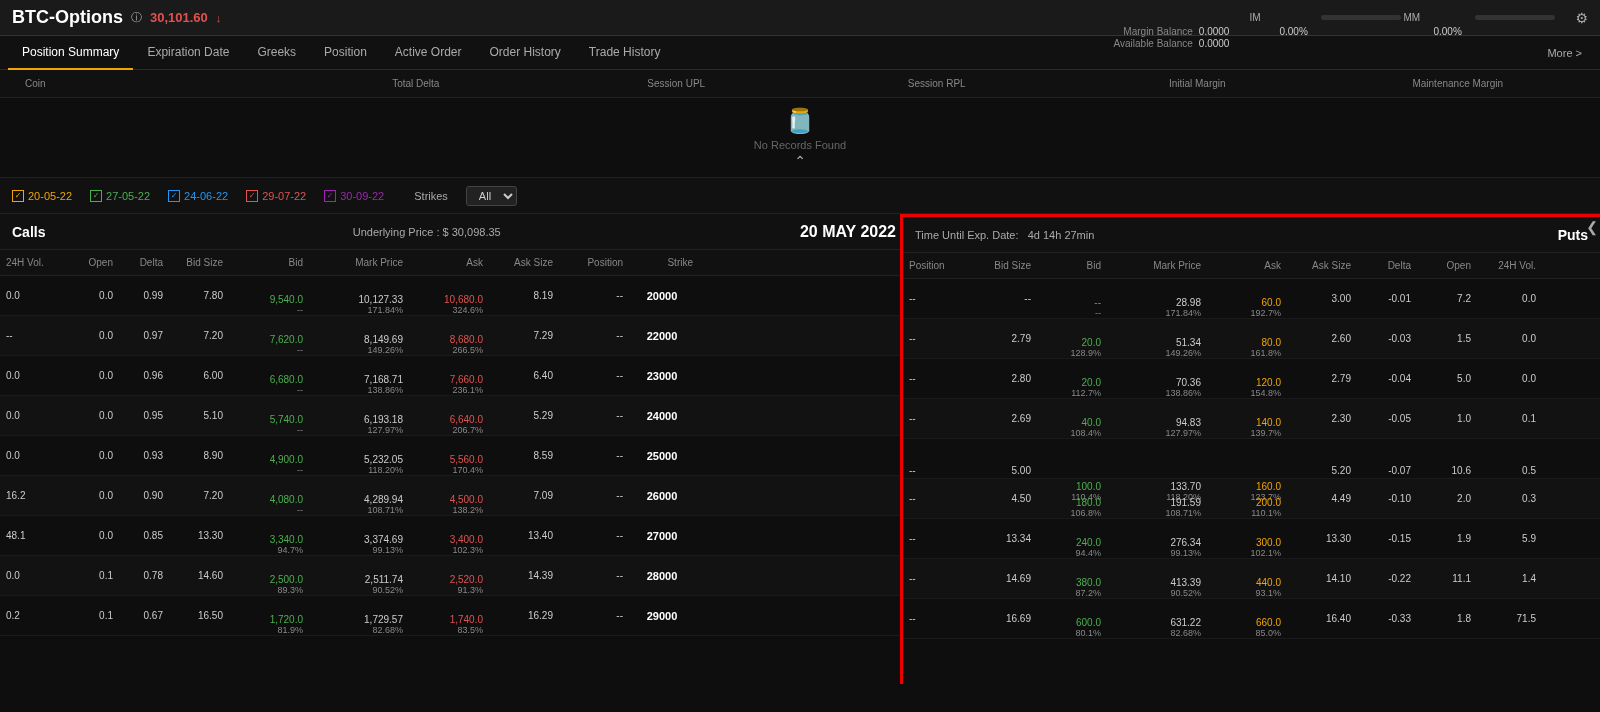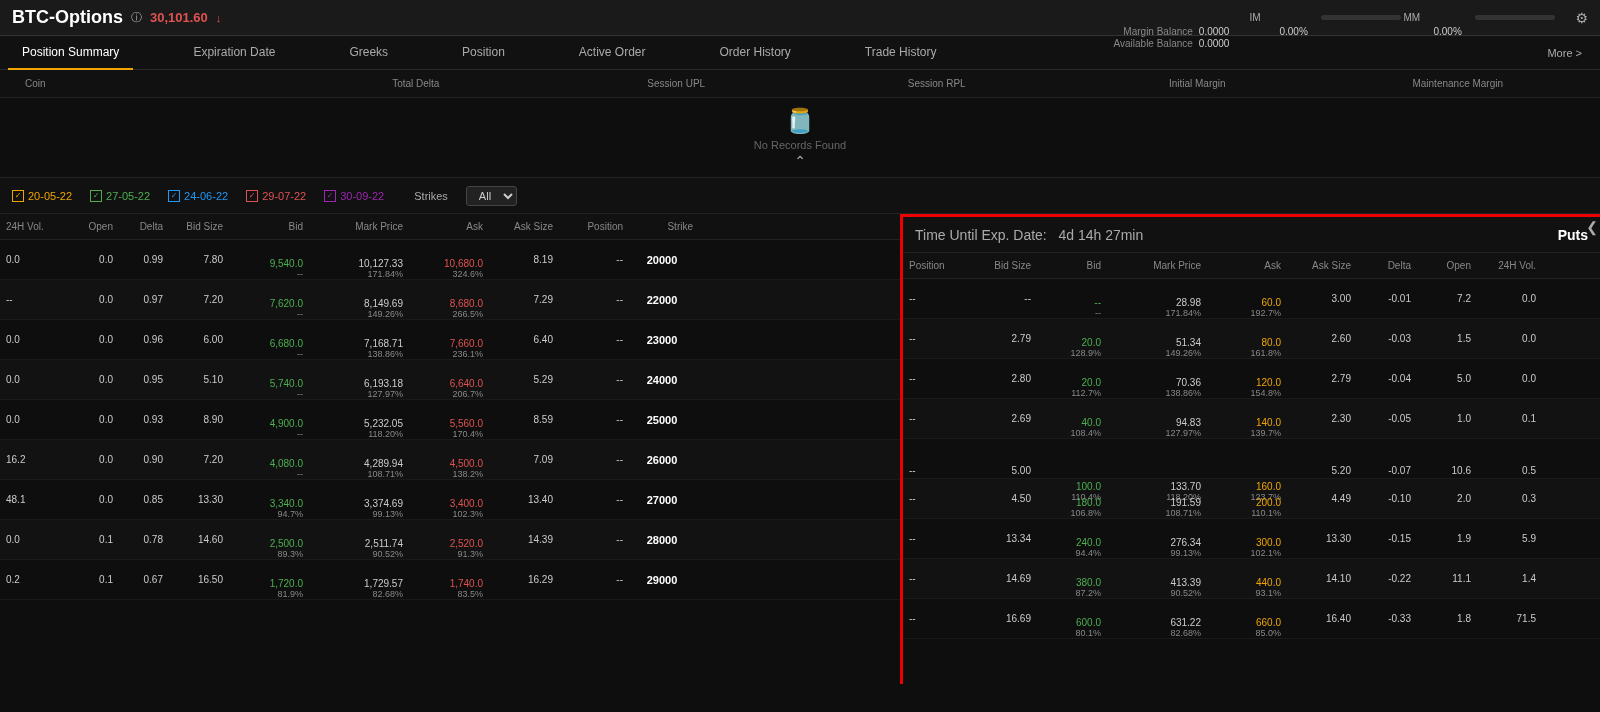--- a/index.html
+++ b/index.html
@@ -98,21 +98,20 @@
     }
 
     
     .nav-tabs {
       display: flex;
       align-items: center;
       background: #111;
       border-bottom: 1px solid #2a2a2a;
       height: 34px;
       padding: 0 8px;
-      gap: 46px;
     }
     .nav-tab {
       padding: 0 14px;
       height: 34px;
       display: flex;
       align-items: center;
       color: #aaa;
       cursor: pointer;
       border-bottom: 2px solid transparent;
       font-size: 12px;
@@ -268,21 +267,21 @@
     .underlying-price {
       font-size: 11px;
       color: #aaa;
     }
     .date-label {
       font-size: 16px;
       font-weight: bold;
       color: #fff;
     }
     .time-until {
-      font-size: 14px;
+      font-size: 11px;
       color: #aaa;
       padding: 0 8px;
     }
     .puts-label {
       margin-left: auto;
       font-size: 14px;
       font-weight: bold;
       color: #fff;
       padding: 0 8px;
     }
@@ -455,20 +454,25 @@
     <option>All</option>
     <option>10</option>
     <option>20</option>
   </select>
 </div>
 
 <div class="options-area">
 
   <div class="calls-side">
 
+    <div class="section-header section-header-calls">
+      <span class="section-label">Calls</span>
+      <span class="underlying-price">Underlying Price : $ 30,098.35</span>
+      <span class="date-label">20 MAY 2022</span>
+    </div>
 
     <div class="table-col-header calls-col-header">
       <div class="col-hdr-cell left">24H Vol.</div>
       <div class="col-hdr-cell">Open</div>
       <div class="col-hdr-cell">Delta</div>
       <div class="col-hdr-cell">Bid Size</div>
       <div class="col-hdr-cell">Bid</div>
       <div class="col-hdr-cell">Mark Price</div>
       <div class="col-hdr-cell">Ask</div>
       <div class="col-hdr-cell">Ask Size</div>

